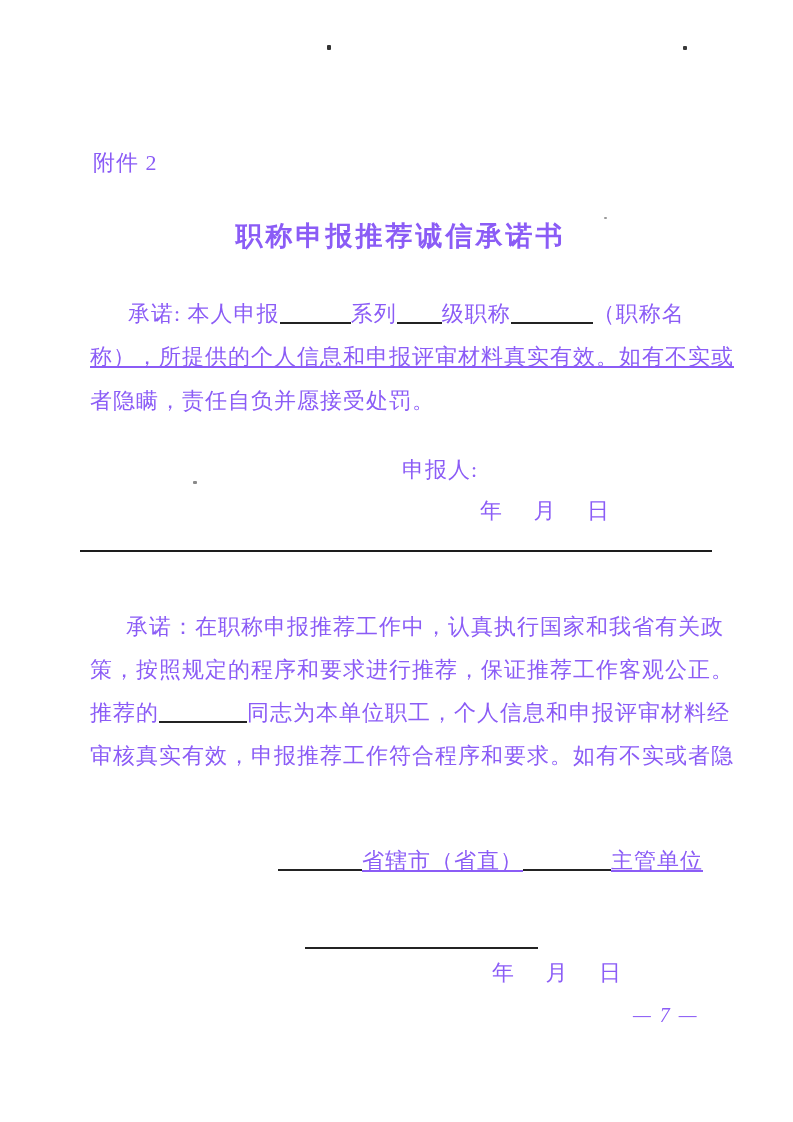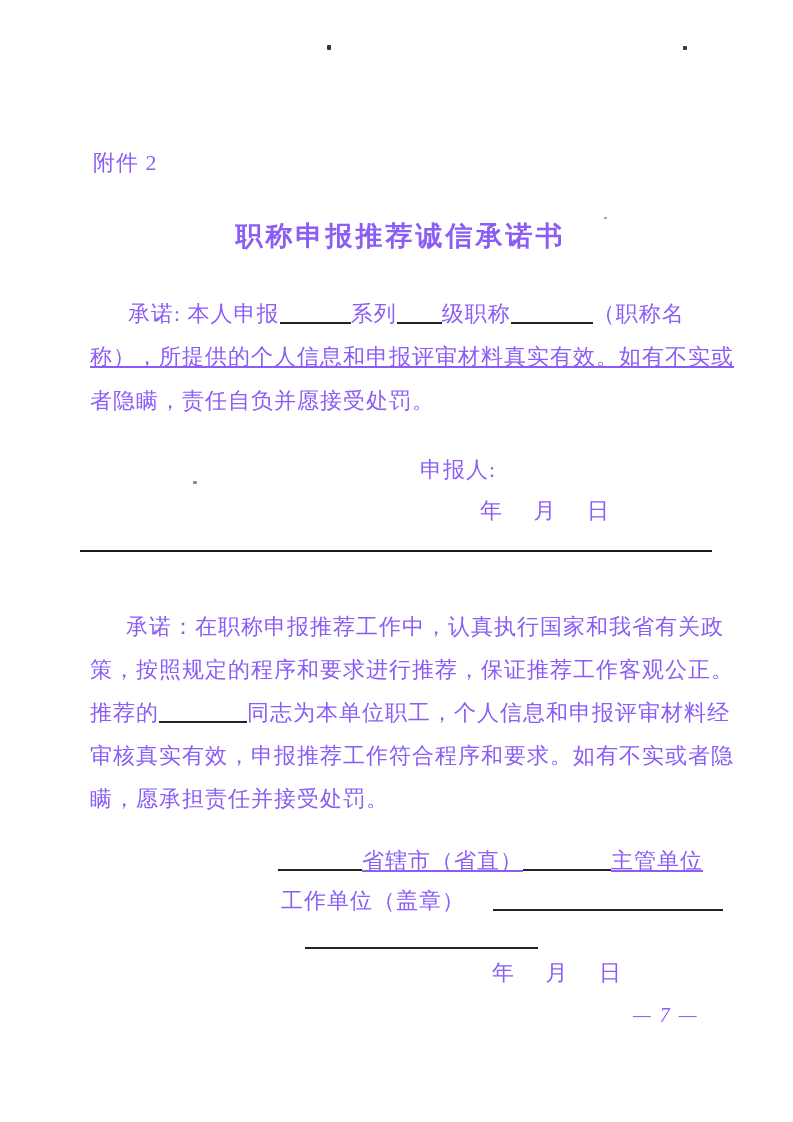--- a/index.html
+++ b/index.html
@@ -67,38 +67,34 @@
   <div class="line" style="left:93px;top:150px;">附件 2</div>
 
   <h1 class="title">职称申报推荐诚信承诺书</h1>
 
   <div class="line" style="left:128px;top:301px;">
     <span>承诺: 本人申报</span><span class="blank" style="width:71px;"></span><span>系列</span><span class="blank" style="width:45px;"></span><span>级职称</span><span class="blank" style="width:82px;"></span><span>（职称名</span>
   </div>
   <div class="line" style="left:90px;top:344px;text-decoration:underline;">称），所提供的个人信息和申报评审材料真实有效。如有不实或</div>
   <div class="line" style="left:90px;top:388px;">者隐瞒，责任自负并愿接受处罚。</div>
 
-  <div class="line" style="left:420px;top:457px;text-align:center;">申报人:</div>
+  <div class="line" style="left:402px;top:457px;text-align:center;">申报人:</div>
   <div class="line date" style="left:480px;top:498px;">年 月 日</div>
 
   <div class="divider"></div>
 
   <div class="line" style="left:126px;top:614px;">承诺：在职称申报推荐工作中，认真执行国家和我省有关政</div>
   <div class="line" style="left:90px;top:657px;">策，按照规定的程序和要求进行推荐，保证推荐工作客观公正。</div>
   <div class="line" style="left:90px;top:700px;">
     <span>推荐的</span><span class="blank" style="width:88px;"></span><span>同志为本单位职工，个人信息和申报评审材料经</span>
   </div>
   <div class="line" style="left:90px;top:743px;">审核真实有效，申报推荐工作符合程序和要求。如有不实或者隐</div>
-  <div class="line" style="left:90px;top:786px;">瞒，愿承担责任并接受处罚。</div>
 
   <div class="line" style="left:278px;top:848px;text-decoration:underline;">
     <span class="blank" style="width:84px;"></span><span>省辖市（省直）</span><span class="blank" style="width:88px;"></span><span>主管单位</span>
-  </div>
-  <div class="line" style="left:281px;top:888px;">
-    <span>工作单位（盖章）</span><span class="blank" style="width:230px;margin-left:28px;"></span>
   </div>
   <div class="line" style="left:281px;top:926px;">
     <span class="blank" style="width:233px;margin-left:24px;"></span>
   </div>
   <div class="line date" style="left:492px;top:960px;">年 月 日</div>
 
   <div class="line pagenum" style="left:633px;top:1003px;">— 7 —</div>
 
 </div>
 

